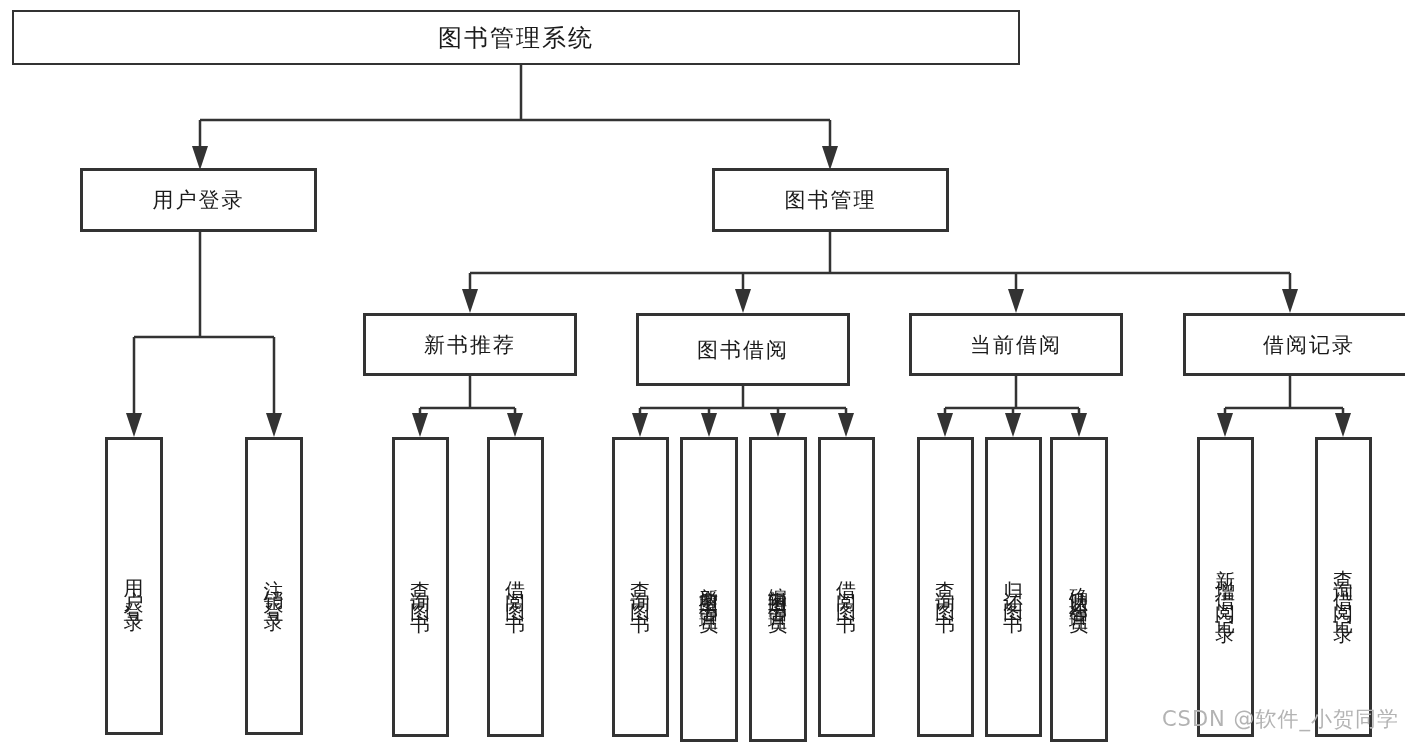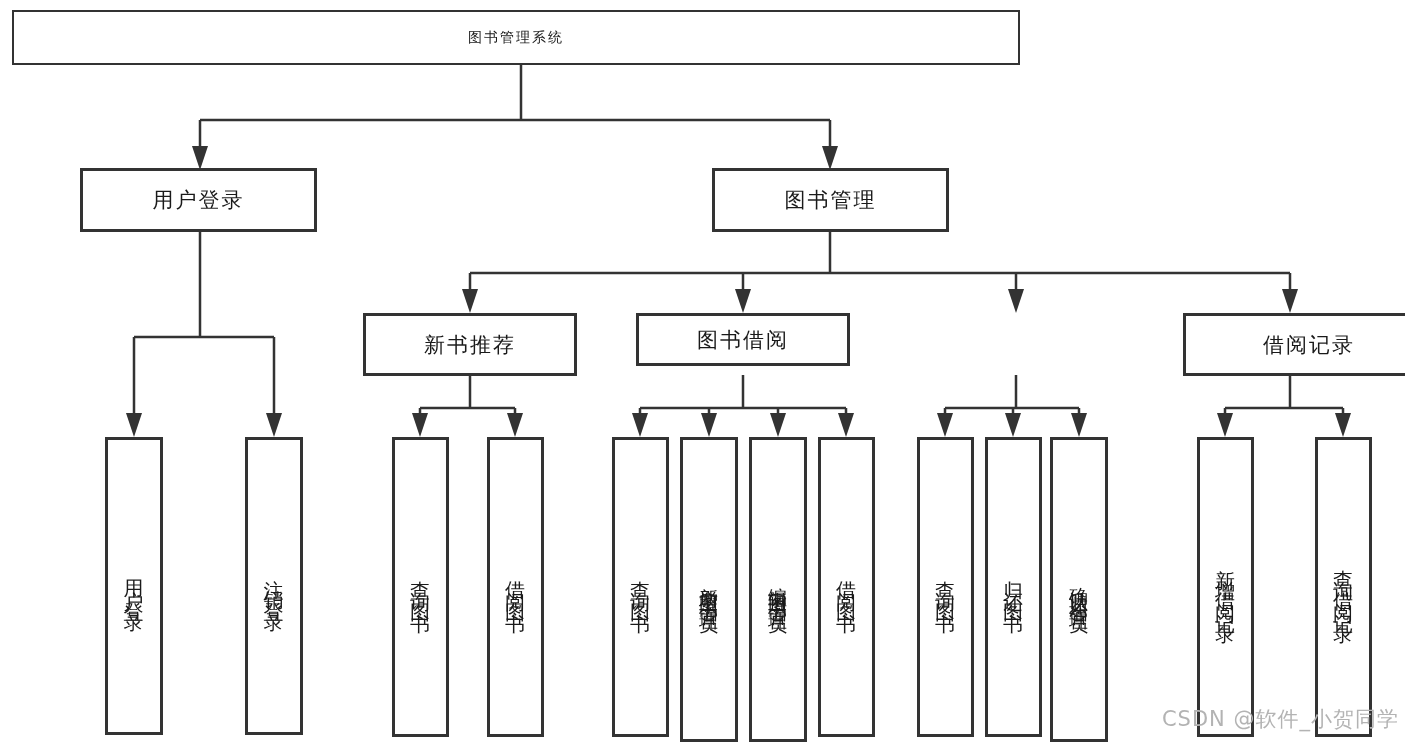--- a/index.html
+++ b/index.html
@@ -42,21 +42,21 @@
     align-items: center;
     justify-content: center;
   }
   .hbox.root { border-width: 2.5px; }
   .hlabel {
     font-size: 21px;
     letter-spacing: 2px;
     white-space: nowrap;
     color: var(--text);
   }
-  .root .hlabel { font-size: 14px; }
+  .root .hlabel { font-size: 24px; }
   .vtext {
     writing-mode: vertical-rl;
     text-orientation: mixed;
     font-size: 20px;
     letter-spacing: 11px;
     line-height: 1;
     color: var(--text);
   }
   .vtext.long {
     font-size: 19px;
@@ -121,22 +121,25 @@
   <div class="hbox" style="left:80px;top:168px;width:237px;height:64px">
     <span class="hlabel">用户登录</span>
   </div>
   <div class="hbox" style="left:712px;top:168px;width:237px;height:64px">
     <span class="hlabel">图书管理</span>
   </div>
 
   <div class="hbox" style="left:363px;top:313px;width:214px;height:63px">
     <span class="hlabel">新书推荐</span>
   </div>
-  <div class="hbox" style="left:636px;top:313px;width:214px;height:53px">
+  <div class="hbox" style="left:636px;top:313px;width:214px;height:73px">
     <span class="hlabel">图书借阅</span>
+  </div>
+  <div class="hbox" style="left:909px;top:313px;width:214px;height:63px">
+    <span class="hlabel">当前借阅</span>
   </div>
   <div class="hbox" style="left:1183px;top:313px;width:252px;height:63px">
     <span class="hlabel">借阅记录</span>
   </div>
 
   <div class="vbox" style="left:105px;top:437px;width:58px;height:298px">
     <span class="vtext">用户登录</span>
   </div>
   <div class="vbox" style="left:245px;top:437px;width:58px;height:298px">
     <span class="vtext">注销登录</span>

